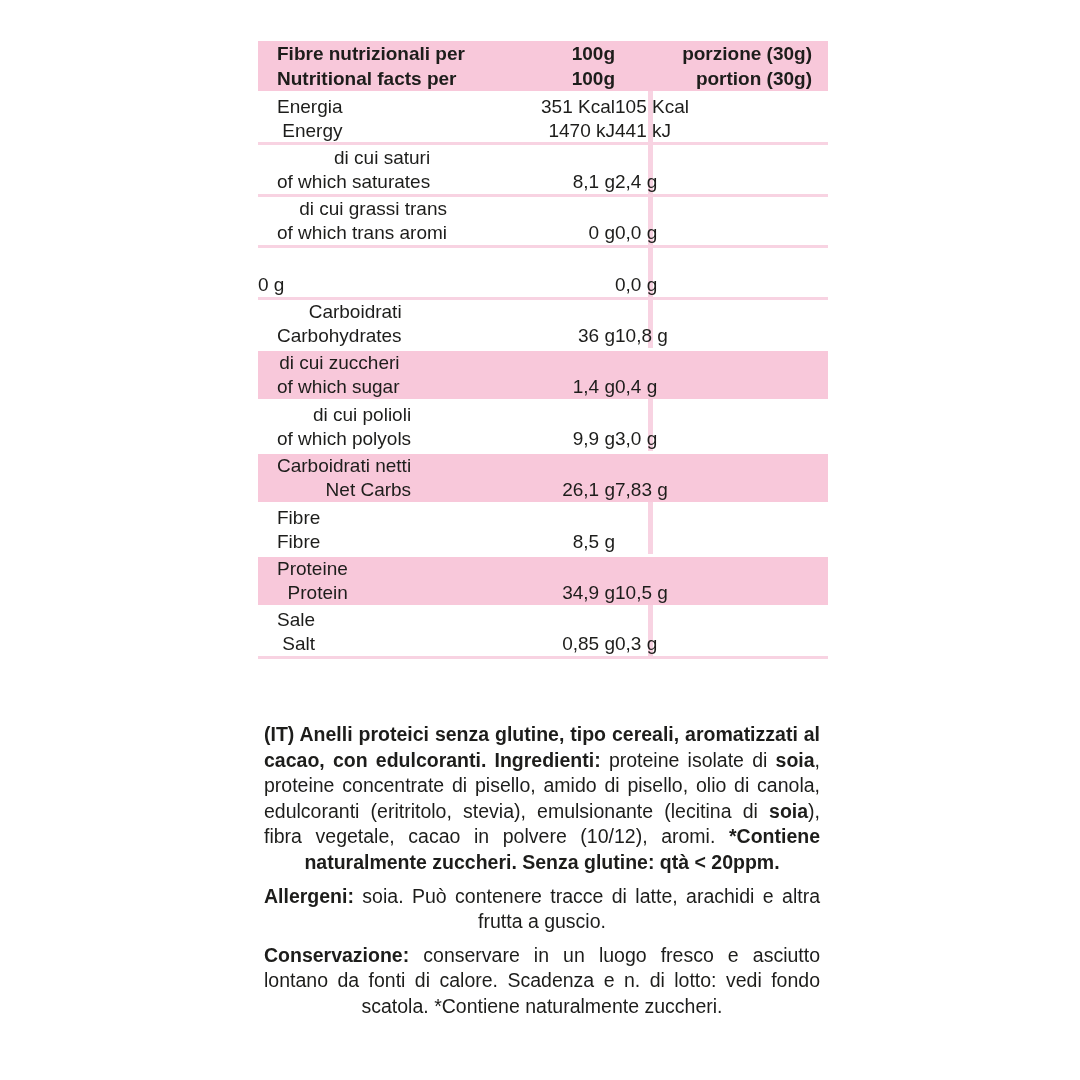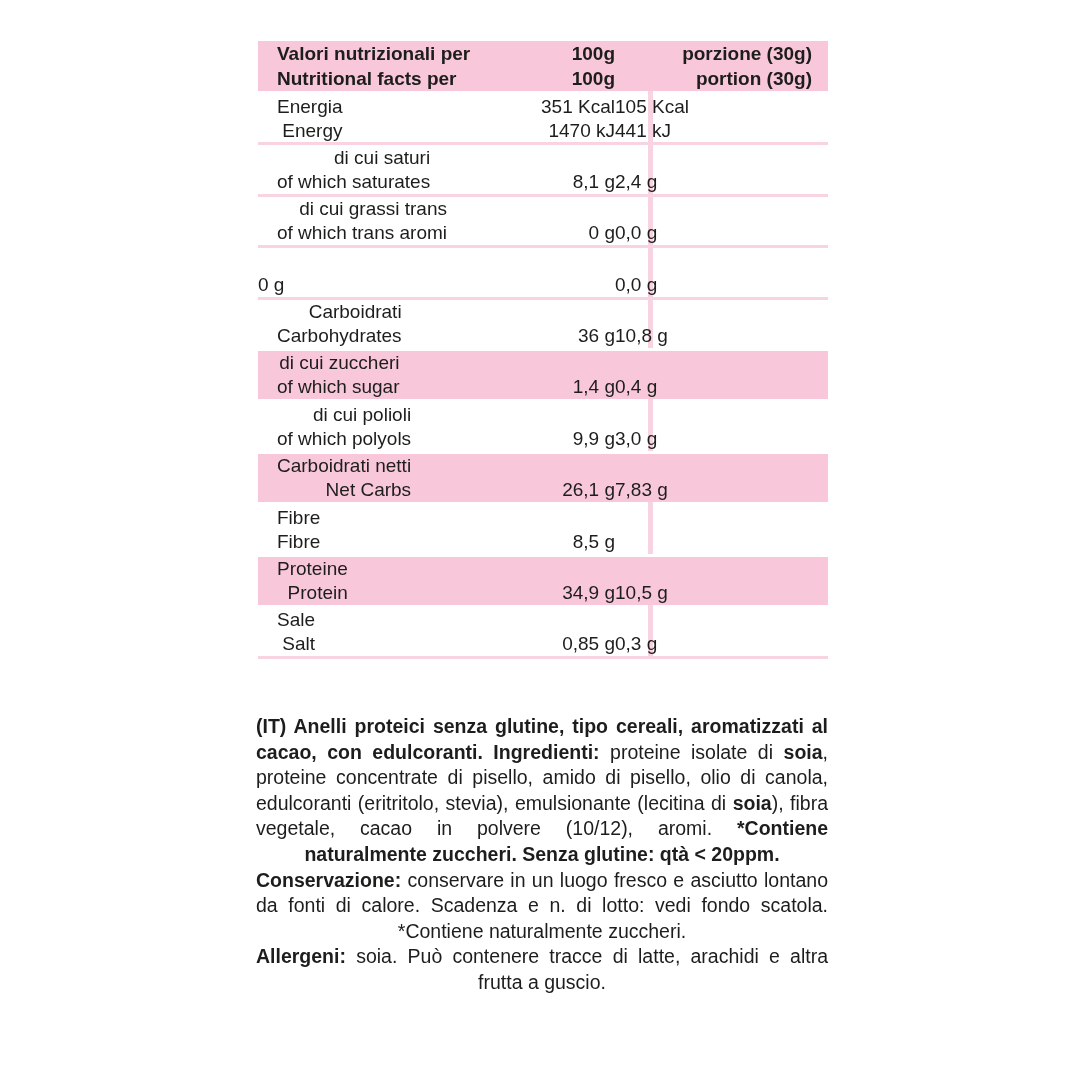--- a/index.html
+++ b/index.html
@@ -42,35 +42,35 @@
   .val { text-align:right; white-space:nowrap; }
   .c2 { text-align:left; padding-right:28px; white-space:nowrap; }
   .line { min-height:24px; }
 
   
   .copy {
     position:absolute; left:256px; top:714px; width:572px;
     font-size:19.5px; line-height:25.6px;
   }
   .copy p {
-    margin:0; text-align:justify; text-align-last:center;
+    margin:8px; text-align:justify; text-align-last:center;
   }
   .copy b { font-weight:700; }
 </style>
 </head>
 <body>
 
 <div class="sheet">
 
   <div class="ntable">
 
     <div class="thead">
       <div class="h1">
         <div class="hl-label">
-          <div class="line">Valori nutrizionali per</div>
+          <div class="line">Fibre nutrizionali per</div>
           <div class="line">Nutritional facts per</div>
         </div>
         <div class="hl-100">
           <div class="line">100g</div>
           <div class="line">100g</div>
         </div>
       </div>
       <div class="h2">
         <div class="line">porzione (30g)</div>
         <div class="line">portion (30g)</div>
@@ -245,17 +245,17 @@
       <div class="c2">
         <div class="line js-v2t"></div>
         <div class="line js-v2">0,3 g</div>
       </div>
     </div>
       </div>
   </div>
 
   <div class="copy">
     <p><b>(IT) Anelli proteici senza glutine, tipo cereali, aromatizzati al cacao, con edulcoranti. Ingredienti: </b><span>proteine isolate di </span><b>soia</b><span>, proteine concentrate di pisello, amido di pisello, olio di canola, edulcoranti (eritritolo, stevia), emulsionante (lecitina di </span><b>soia</b><span>), fibra vegetale, cacao in polvere (10/12), aromi.  </span><b>*Contiene naturalmente zuccheri. Senza glutine: qtà &lt; 20ppm.</b></p>
+    <p><b>Allergeni: </b><span>soia. Può contenere tracce di latte, arachidi e altra frutta a guscio.</span></p>
     <p><b>Conservazione: </b><span>conservare in un luogo fresco e asciutto lontano da fonti di calore. Scadenza e n. di lotto: vedi fondo scatola.  *Contiene naturalmente zuccheri.</span></p>
-    <p><b>Allergeni: </b><span>soia. Può contenere tracce di latte, arachidi e altra frutta a guscio.</span></p>
   </div>
 
 </div>
 
 </body></html>

